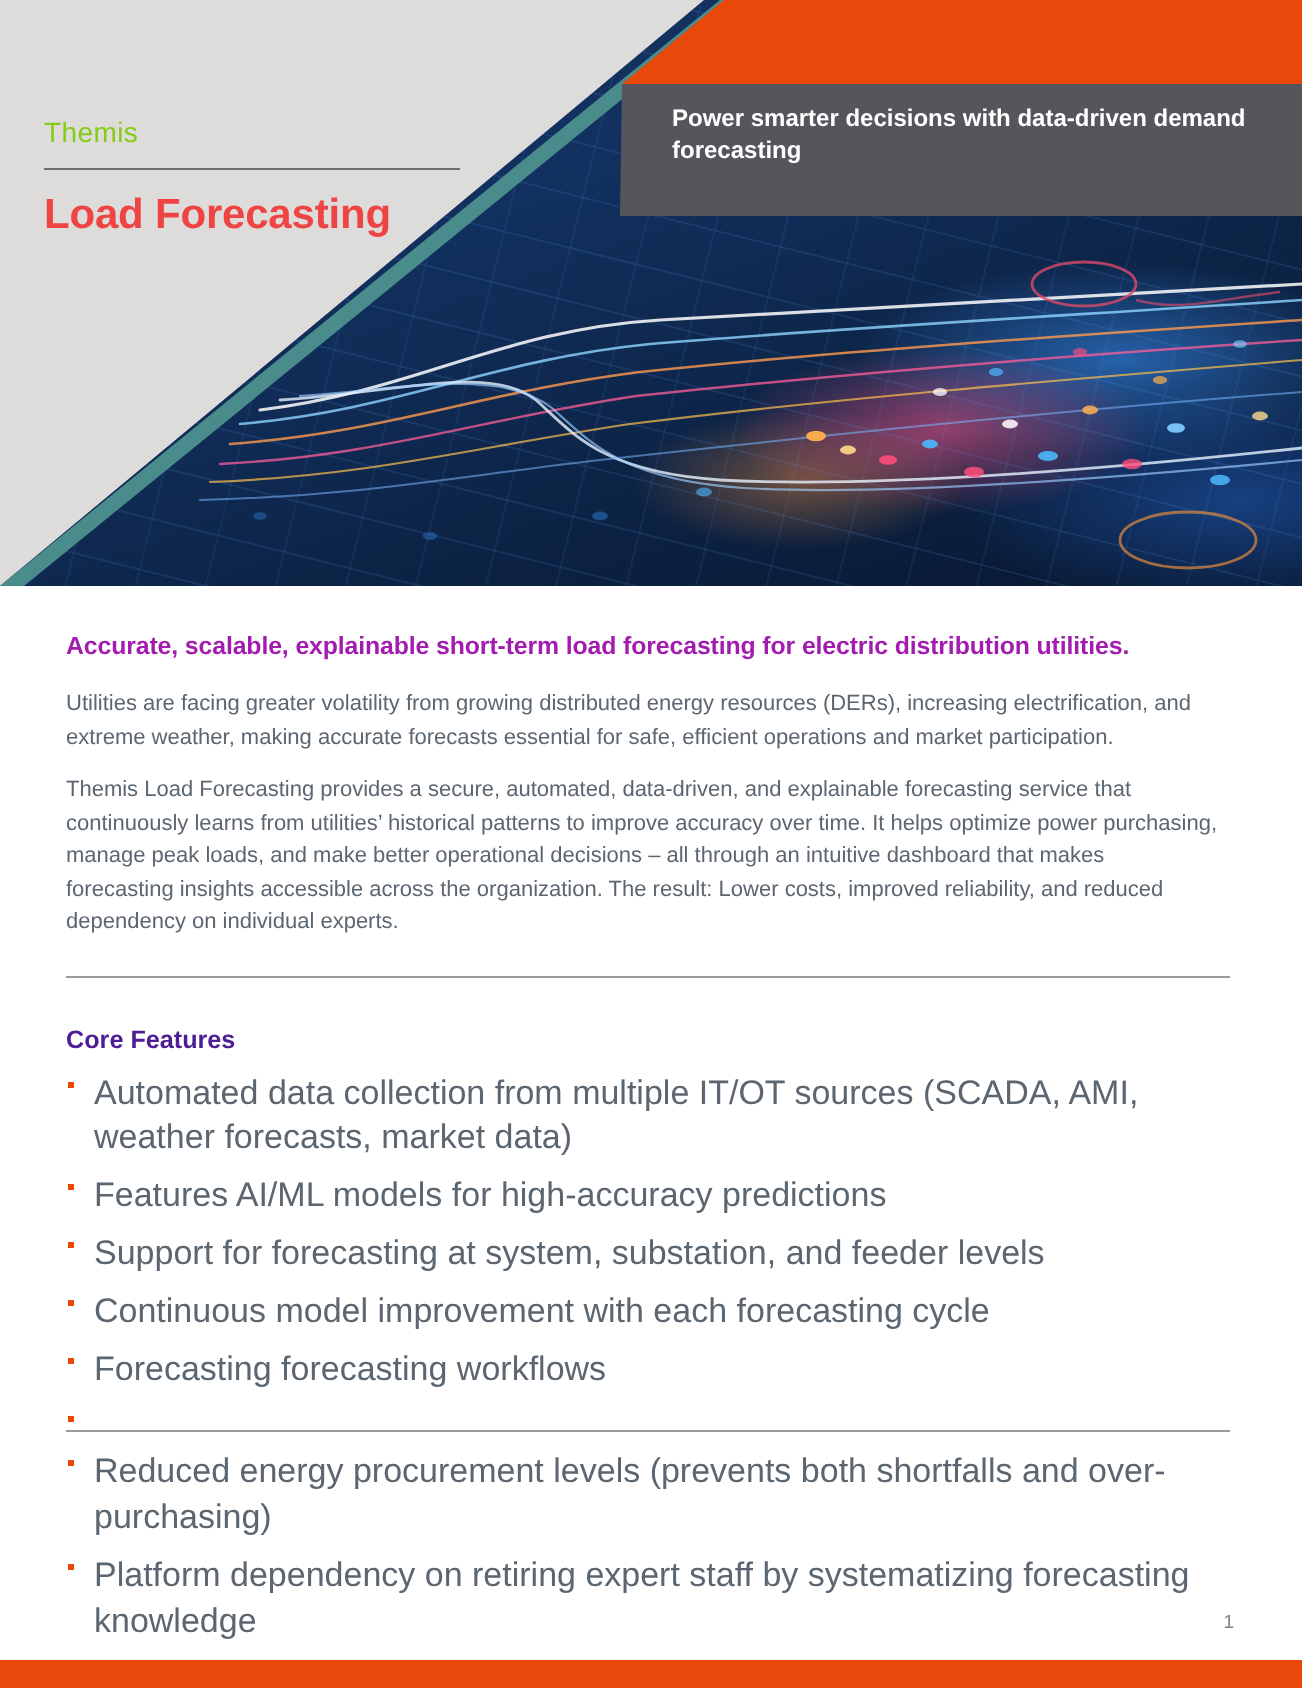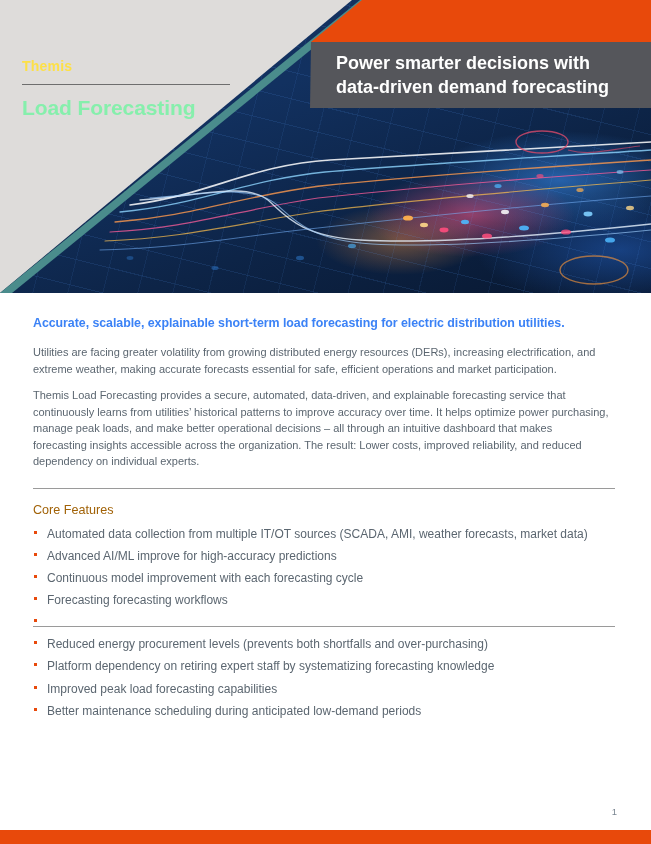--- a/index.html
+++ b/index.html
@@ -82,90 +82,90 @@
     top: 42px; left: 0;
     width: 651px; height: 66px;
     background: #55565b;
     clip-path: polygon(310px 66px, 311px 0, 651px 0, 651px 66px);
   }
   .tagline {
     position: absolute;
     left: 336px; top: 52px;
     width: 300px;
     color: #ffffff;
-    font-size: 18px;
+    font-size: 12px;
     font-weight: bold;
     line-height: 1.32;
   }
   .brand {
     position: absolute;
     left: 22px; top: 58px;
-    color: #fde047;
+    color: #84cc16;
     font-size: 14px;
-    font-weight: bold;
+    font-weight: normal;
     letter-spacing: .2px;
   }
   .brand-rule {
     position: absolute;
     left: 22px; top: 84px;
     width: 208px; height: 1px;
     background: #6e6e6e;
   }
   .doc-title {
     position: absolute;
     left: 22px; top: 96px;
-    color: #86efac;
+    color: #ef4444;
     font-size: 21px;
     font-weight: bold;
     letter-spacing: -.1px;
   }
 
   
   .body-wrap {
     position: absolute;
     left: 0; top: 293px;
     width: 651px;
   }
   .lead {
     margin: 23px 33px 0 33px;
-    color: #3b82f6;
+    color: #a21caf;
     font-size: 12.4px;
     font-weight: bold;
     letter-spacing: -.05px;
   }
   .para {
     margin: 14px 33px 0 33px;
     color: #5b6670;
     font-size: 11px;
     line-height: 1.5;
   }
   .para.second { margin-top: 10px; width: 576px; }
 
   .divider {
     margin: 18px 33px 0 33px;
     width: 582px; height: 1px;
     background: #9a9a9a;
   }
   .section-title {
-    margin: 14px 33px 0 33px;
-    color: #a16207;
+    margin: 24px 33px 0 33px;
+    color: #4c1d95;
     font-size: 12.6px;
-    font-weight: normal;
+    font-weight: bold;
   }
   ul.bullets {
     margin: 9px 33px 0 33px;
     padding: 0;
     list-style: none;
   }
   ul.bullets li {
     position: relative;
     padding-left: 14px;
     margin-bottom: 6px;
     color: #5b6670;
-    font-size: 12px;
+    font-size: 17px;
     line-height: 1.35;
   }
   ul.bullets li .bullet-mark {
     position: absolute;
     left: 1px; top: 5px;
     width: 3px; height: 3px;
     background: #e8490b;
   }
 
   .page-number {
@@ -250,21 +250,22 @@
 
     <div class="lead">Accurate, scalable, explainable short-term load forecasting for electric distribution utilities.</div>
 
     <div class="para">Utilities are facing greater volatility from growing distributed energy resources (DERs), increasing electrification, and extreme weather, making accurate forecasts essential for safe, efficient operations and market participation.</div>
     <div class="para second">Themis Load Forecasting provides a secure, automated, data-driven, and explainable forecasting service that continuously learns from utilities’ historical patterns to improve accuracy over time. It helps optimize power purchasing, manage peak loads, and make better operational decisions – all through an intuitive dashboard that makes forecasting insights accessible across the organization. The result: Lower costs, improved reliability, and reduced dependency on individual experts.</div>
 
     <div class="divider"></div>
     <div class="section-title">Core Features</div>
     <ul class="bullets">
       <li><span class="bullet-mark"></span><span>Automated data collection from multiple IT/OT sources (SCADA, AMI, weather forecasts, market data)</span></li>
-      <li><span class="bullet-mark"></span><span>Advanced AI/ML improve for high-accuracy predictions</span></li>
+      <li><span class="bullet-mark"></span><span>Features AI/ML models for high-accuracy predictions</span></li>
+      <li><span class="bullet-mark"></span><span>Support for forecasting at system, substation, and feeder levels</span></li>
       <li><span class="bullet-mark"></span><span>Continuous model improvement with each forecasting cycle</span></li>
       <li><span class="bullet-mark"></span><span>Forecasting forecasting workflows</span></li>
       <li><span class="bullet-mark"></span></li>
     </ul>
 
     <div class="divider"></div>
     <ul class="bullets">
       <li><span class="bullet-mark"></span><span>Reduced energy procurement levels (prevents both shortfalls and over-purchasing)</span></li>
       <li><span class="bullet-mark"></span><span>Platform dependency on retiring expert staff by systematizing forecasting knowledge</span></li>
       <li><span class="bullet-mark"></span><span>Improved peak load forecasting capabilities</span></li>

